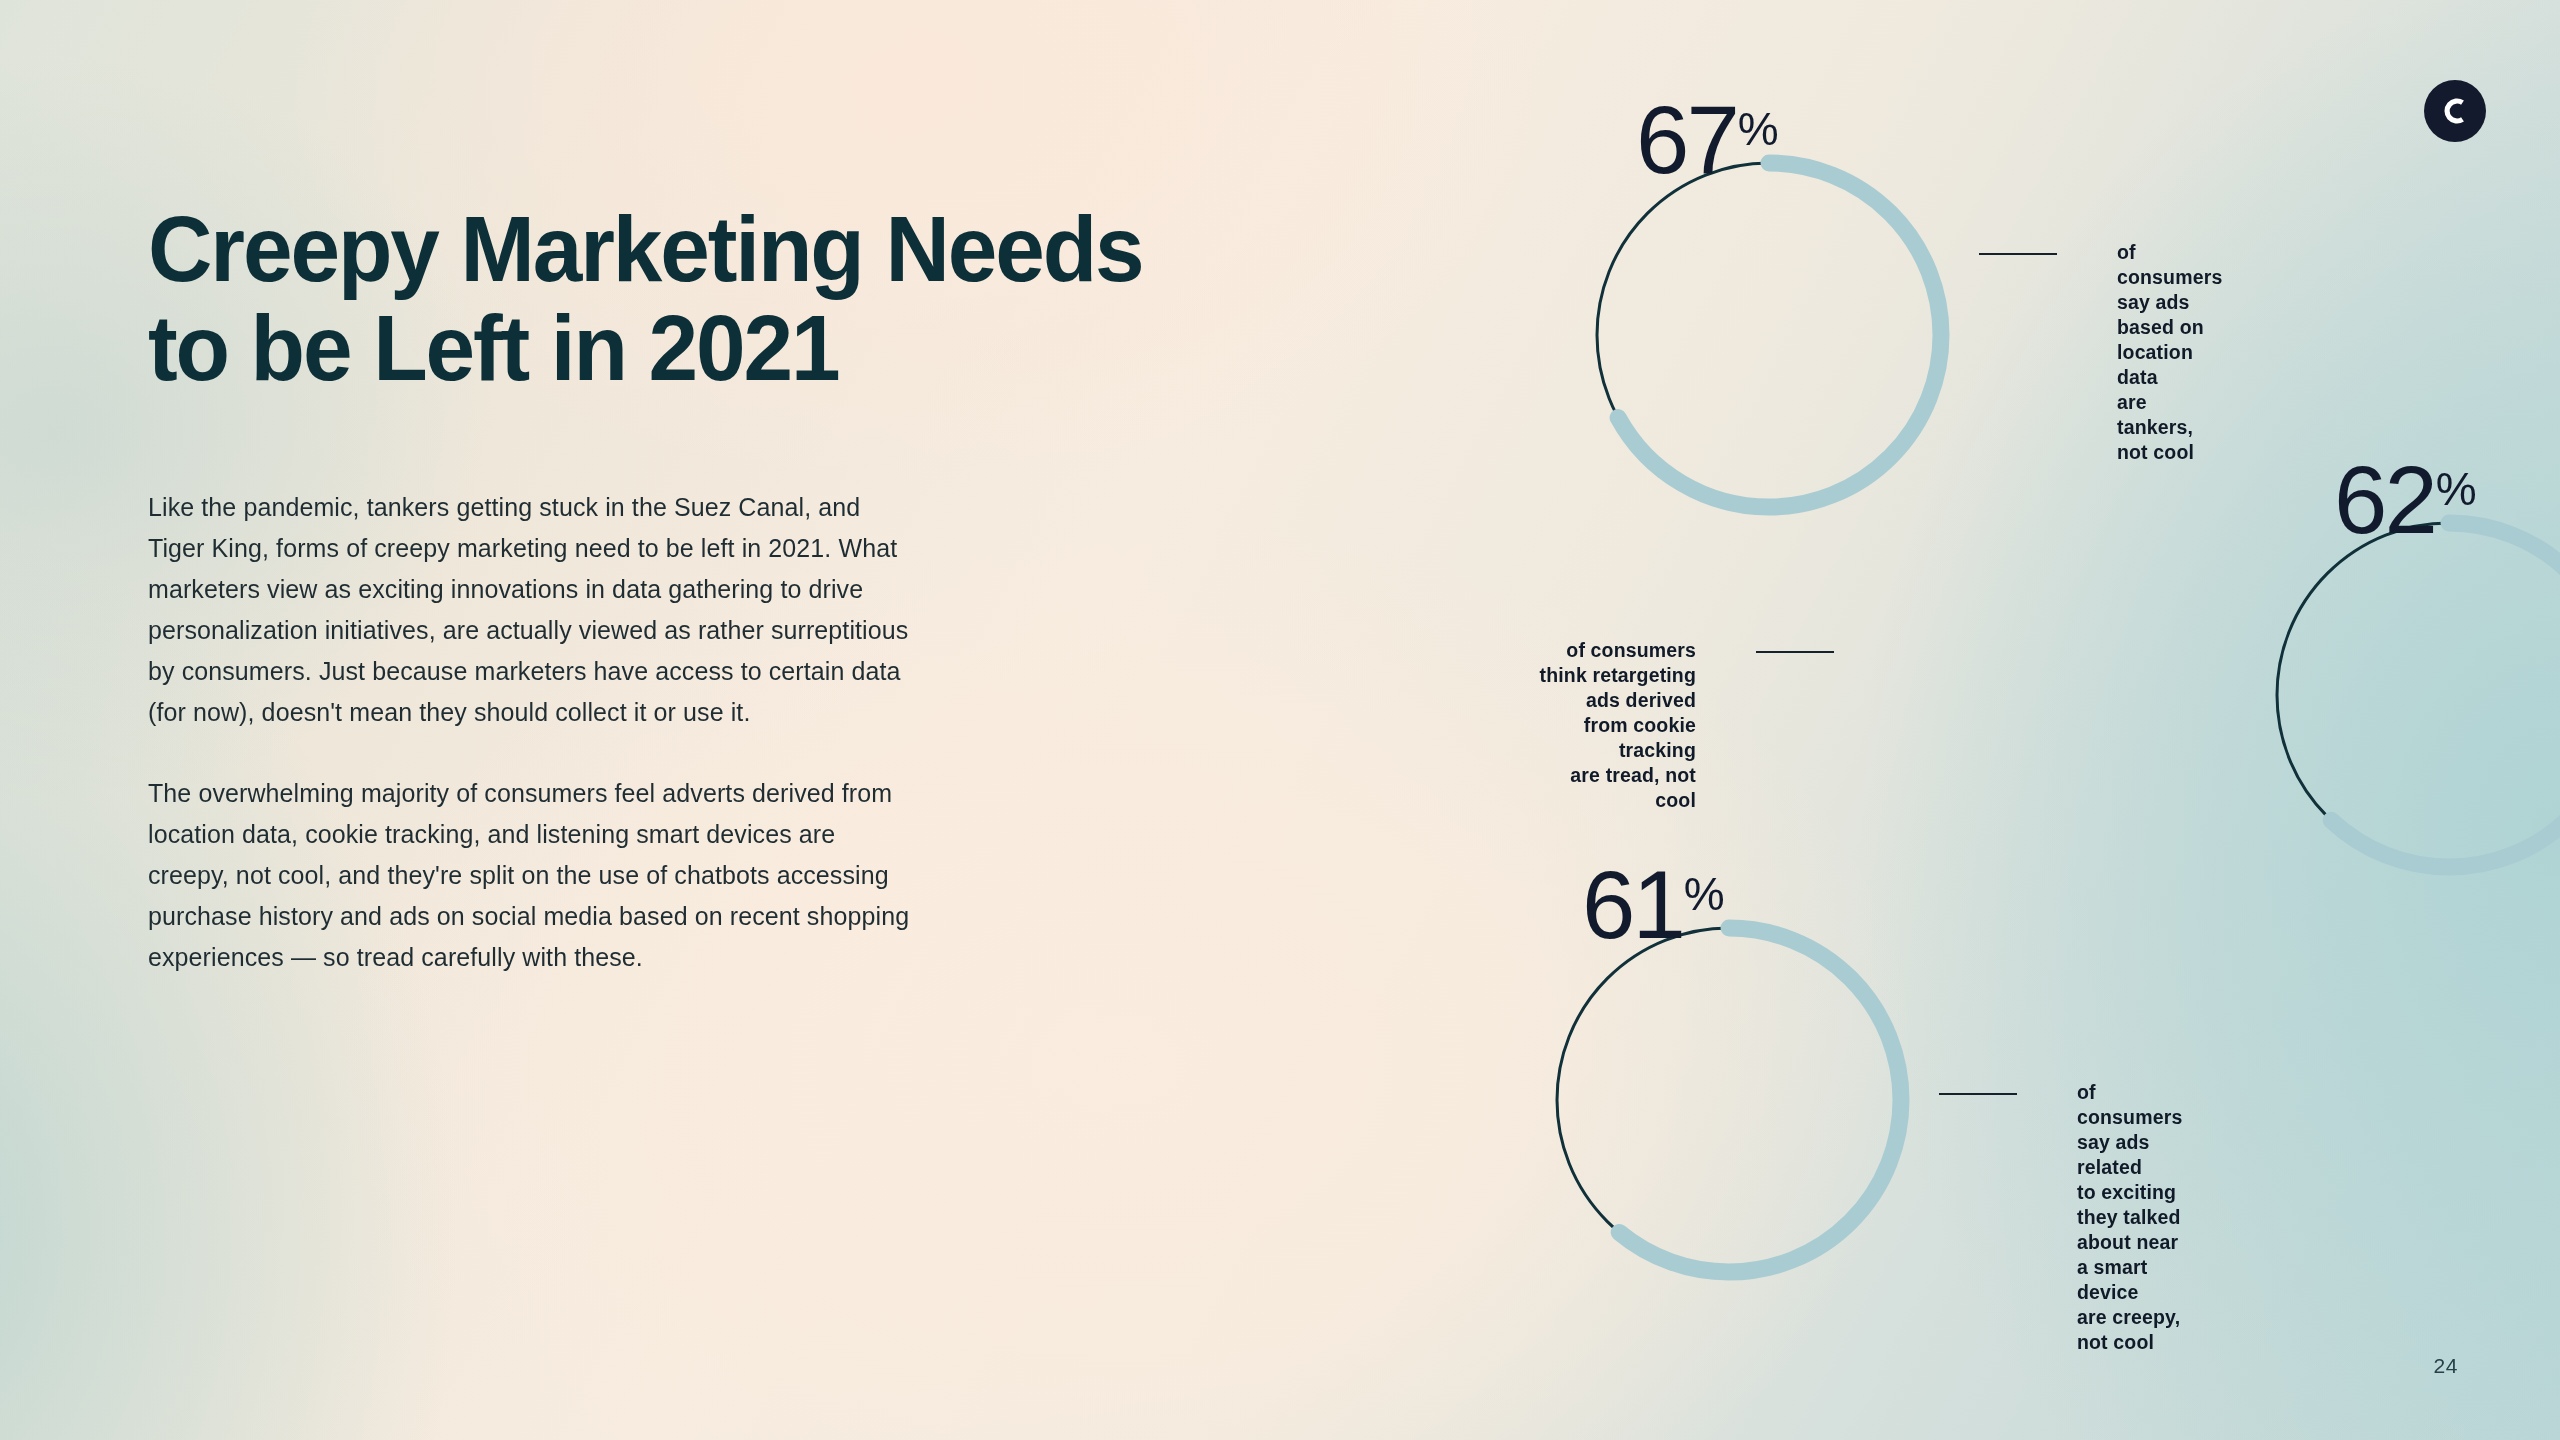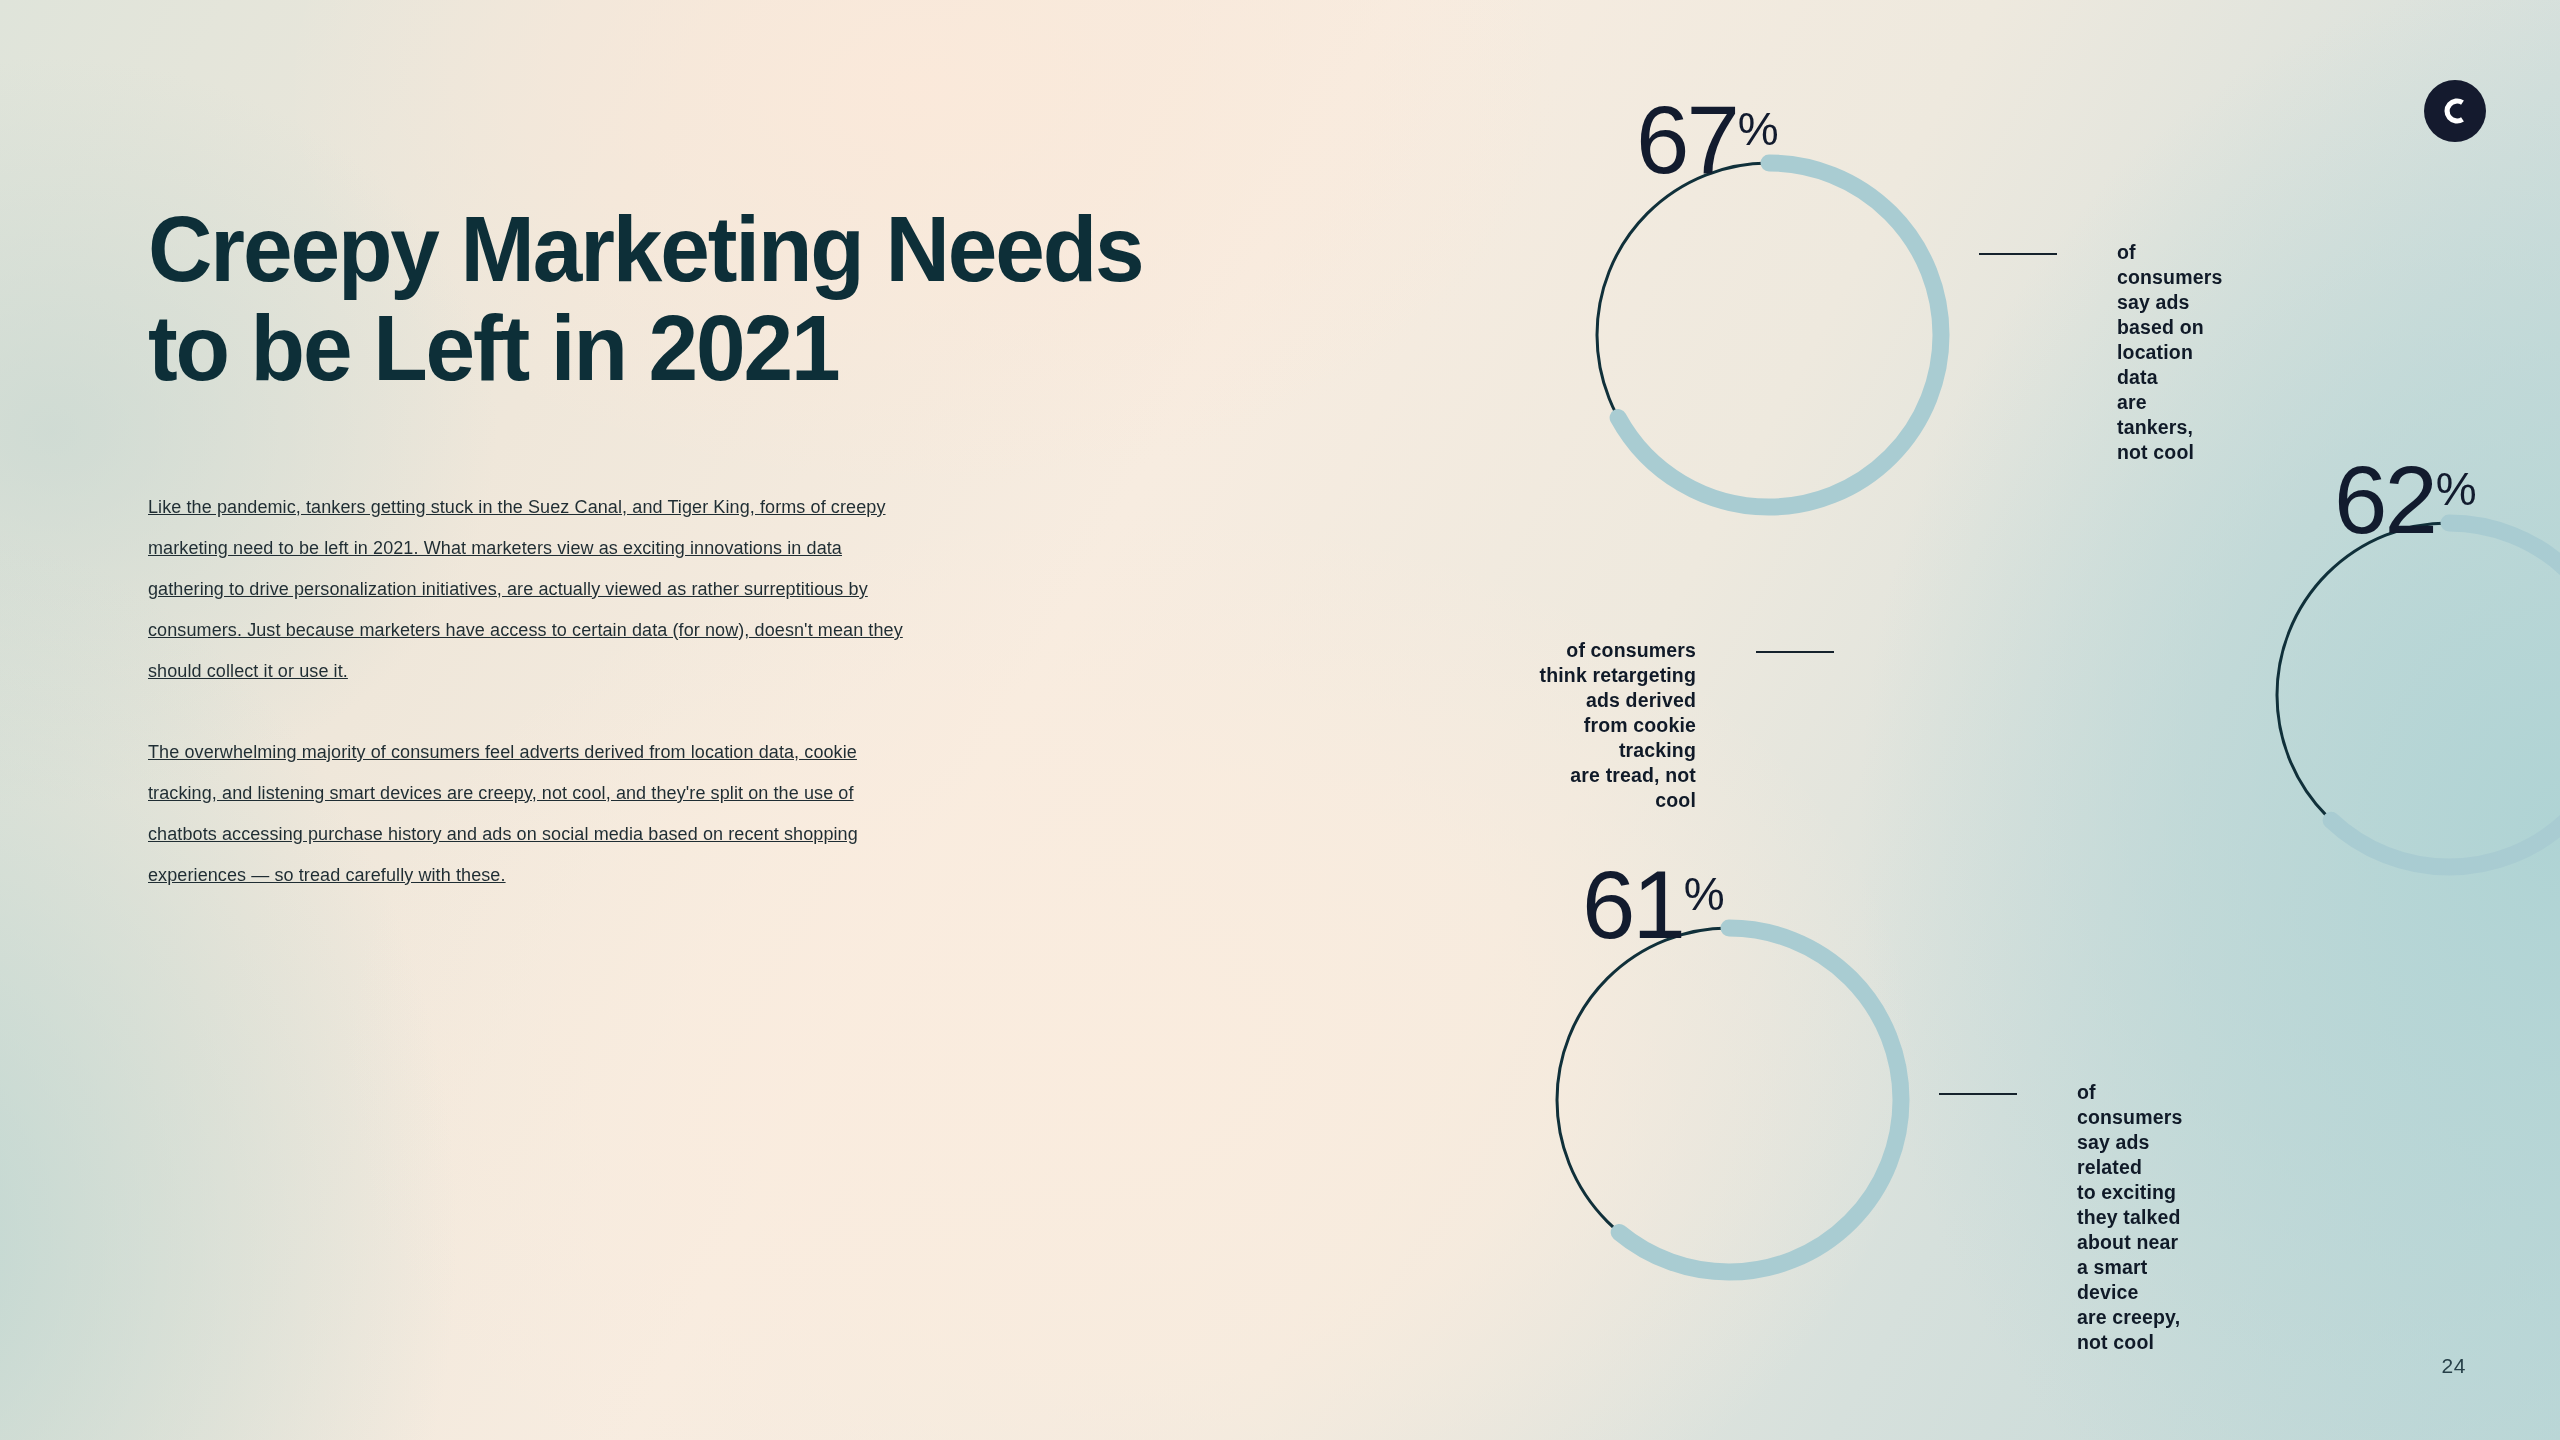--- a/index.html
+++ b/index.html
@@ -68,25 +68,24 @@
     transform: scaleX(0.97);
     transform-origin: left center;
   }
 
   .body-block {
     margin-top: 88px;
     width: 770px;
   }
   .body-par {
     margin: 0 0 40px 0;
-    font-size: 18px;
+    font-size: 25px;
     line-height: 41px;
     color: #1f2d33;
     letter-spacing: 0.1px;
-    text-decoration: underline;
   }
   .body-par:last-child { margin-bottom: 0; }
 
   
   .stats {
     position: absolute;
     left: 1534px;
     top: 0;
     width: 1070px;
     height: 1440px;
@@ -182,21 +181,21 @@
     background: #141a2e;
     display: flex;
     align-items: center;
     justify-content: center;
   }
   .logo-badge svg { display: block; }
 
   
   .page-number {
     position: absolute;
-    right: 94px;
+    right: 102px;
     bottom: 62px;
     font-size: 21px;
     color: #274049;
     letter-spacing: 0.6px;
   }
 </style>
 </head>
 <body>
 
 <div id="slide">

